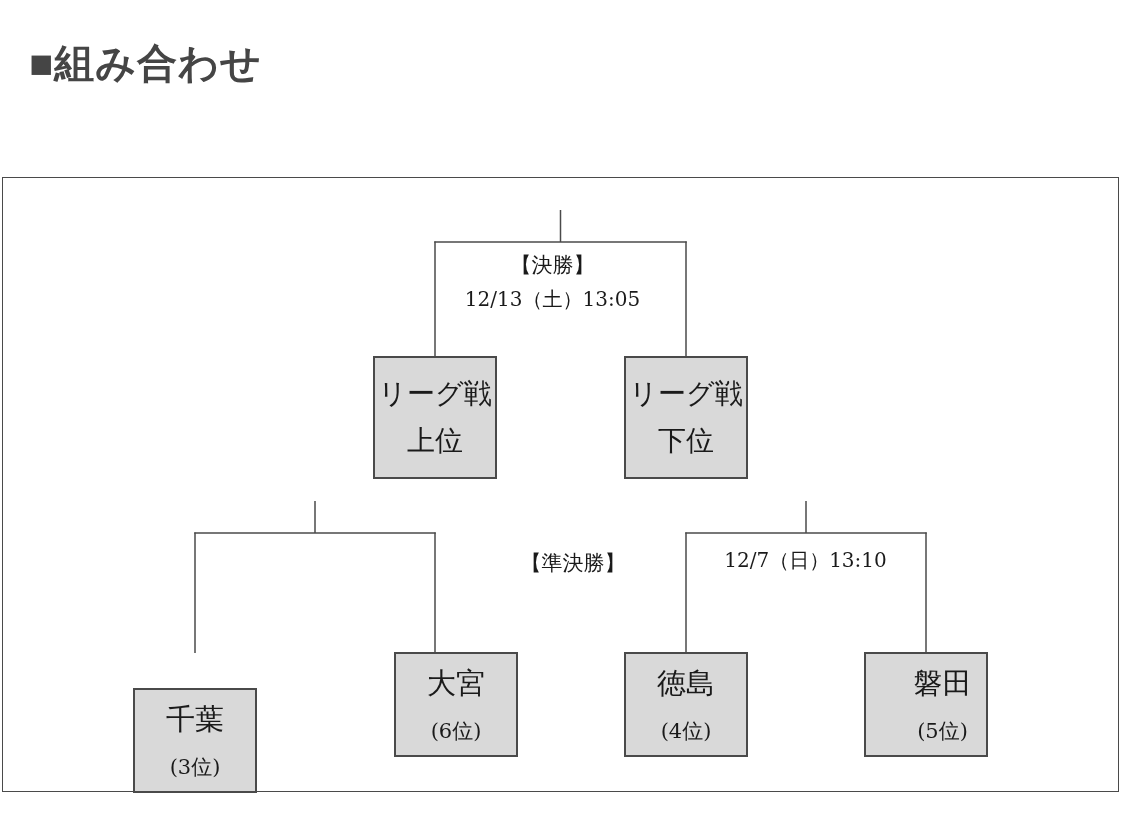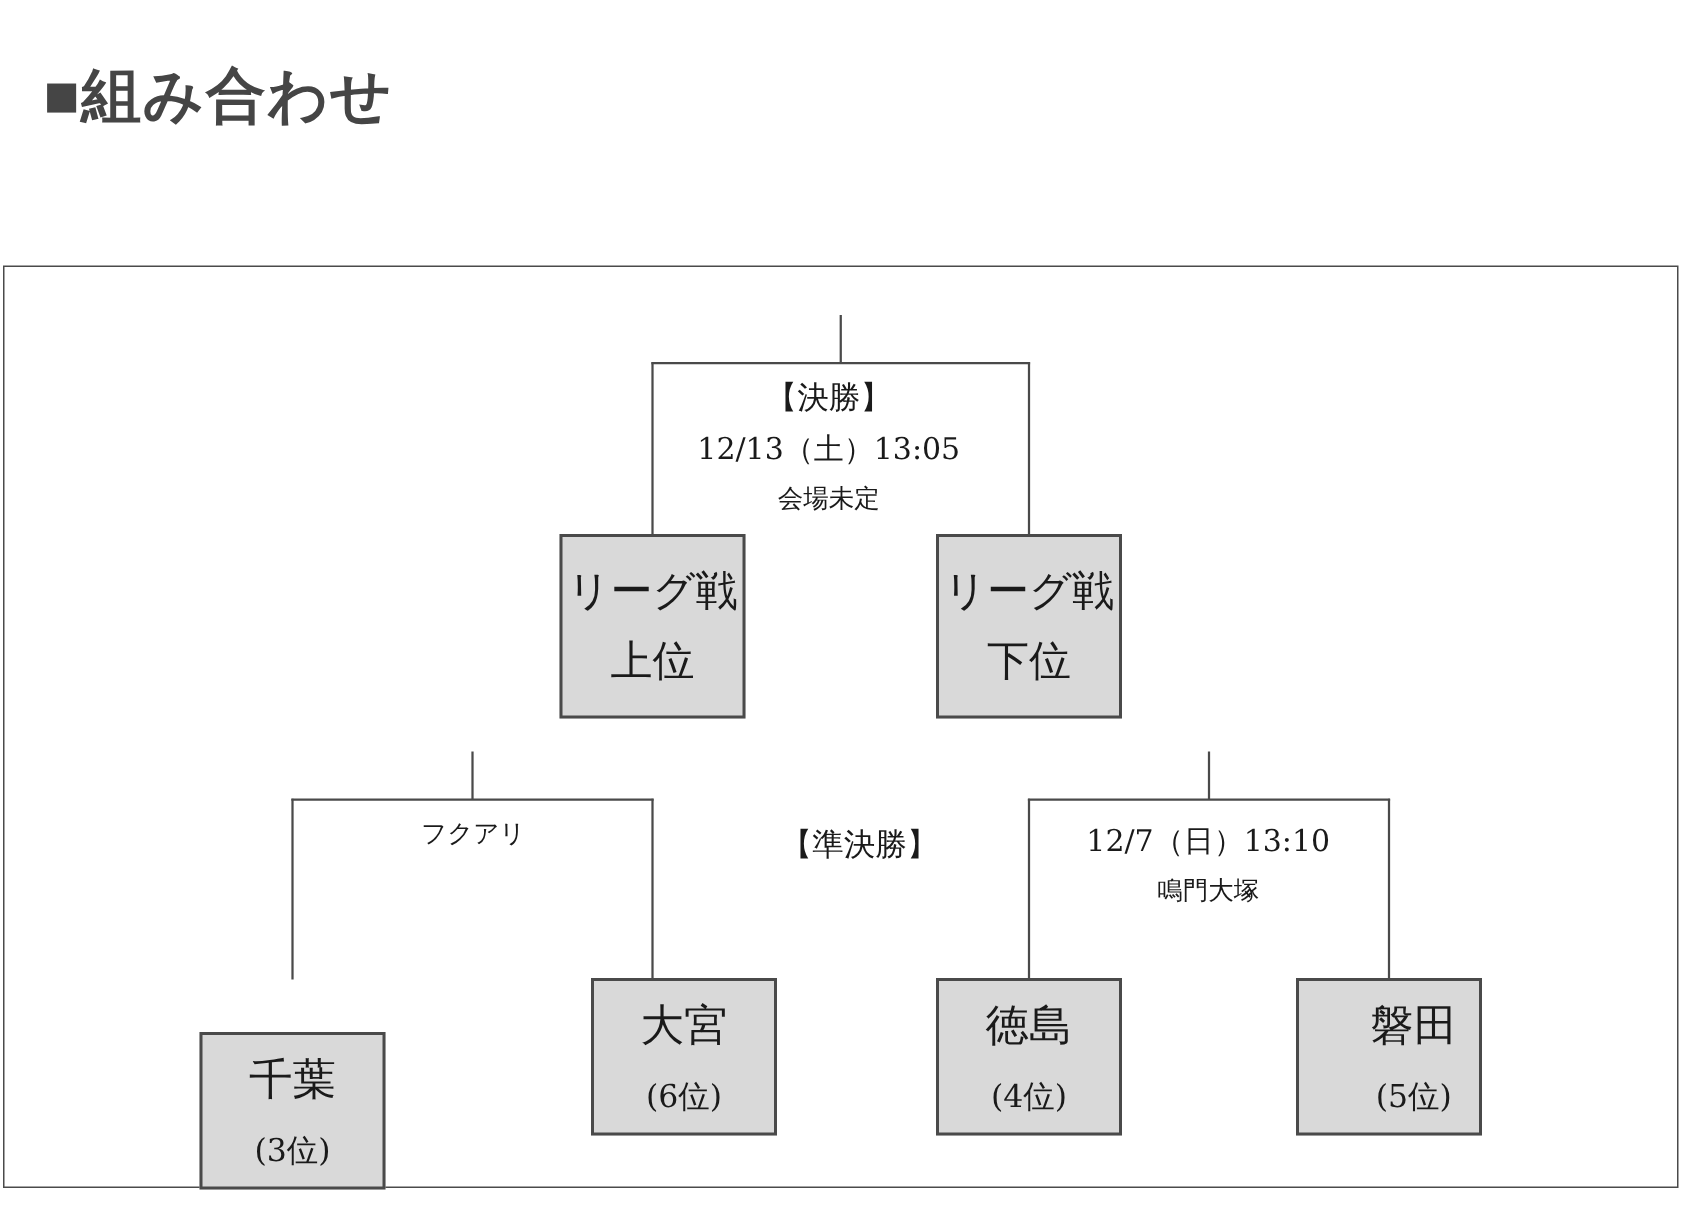--- a/index.html
+++ b/index.html
@@ -99,40 +99,37 @@
     <line x1="806" y1="501" x2="806" y2="533"></line>
     <line x1="685.25" y1="533" x2="926.75" y2="533"></line>
     <line x1="686" y1="532.5" x2="686" y2="653"></line>
     <line x1="926" y1="532.5" x2="926" y2="653"></line>
   </g>
 </svg>
 
 <div class="abs round-header final-header">
   <div class="rh-label">【決勝】</div>
   <div class="rh-date">12/13（土）13:05</div>
-  <div class="rh-venue">会場未定</div>
 </div>
 
 <div class="abs slot-box slot-top box-final-upper">
   <div class="slot-line-lg">リーグ戦</div>
   <div class="slot-line-lg">上位</div>
 </div>
 <div class="abs slot-box slot-top box-final-lower">
   <div class="slot-line-lg">リーグ戦</div>
   <div class="slot-line-lg">下位</div>
 </div>
 
 <div class="abs sf-center-label">【準決勝】</div>
 
 <div class="abs round-header sf-left-header">
-  <div class="rh-venue">フクアリ</div>
 </div>
 <div class="abs round-header sf-right-header">
   <div class="rh-date">12/7（日）13:10</div>
-  <div class="rh-venue">鳴門大塚</div>
 </div>
 
 <div class="abs slot-box slot-bottom box-team-1">
   <div class="team-name">千葉</div>
   <div class="team-seed">(3位)</div>
 </div>
 <div class="abs slot-box slot-bottom box-team-2">
   <div class="team-name">大宮</div>
   <div class="team-seed">(6位)</div>
 </div>

